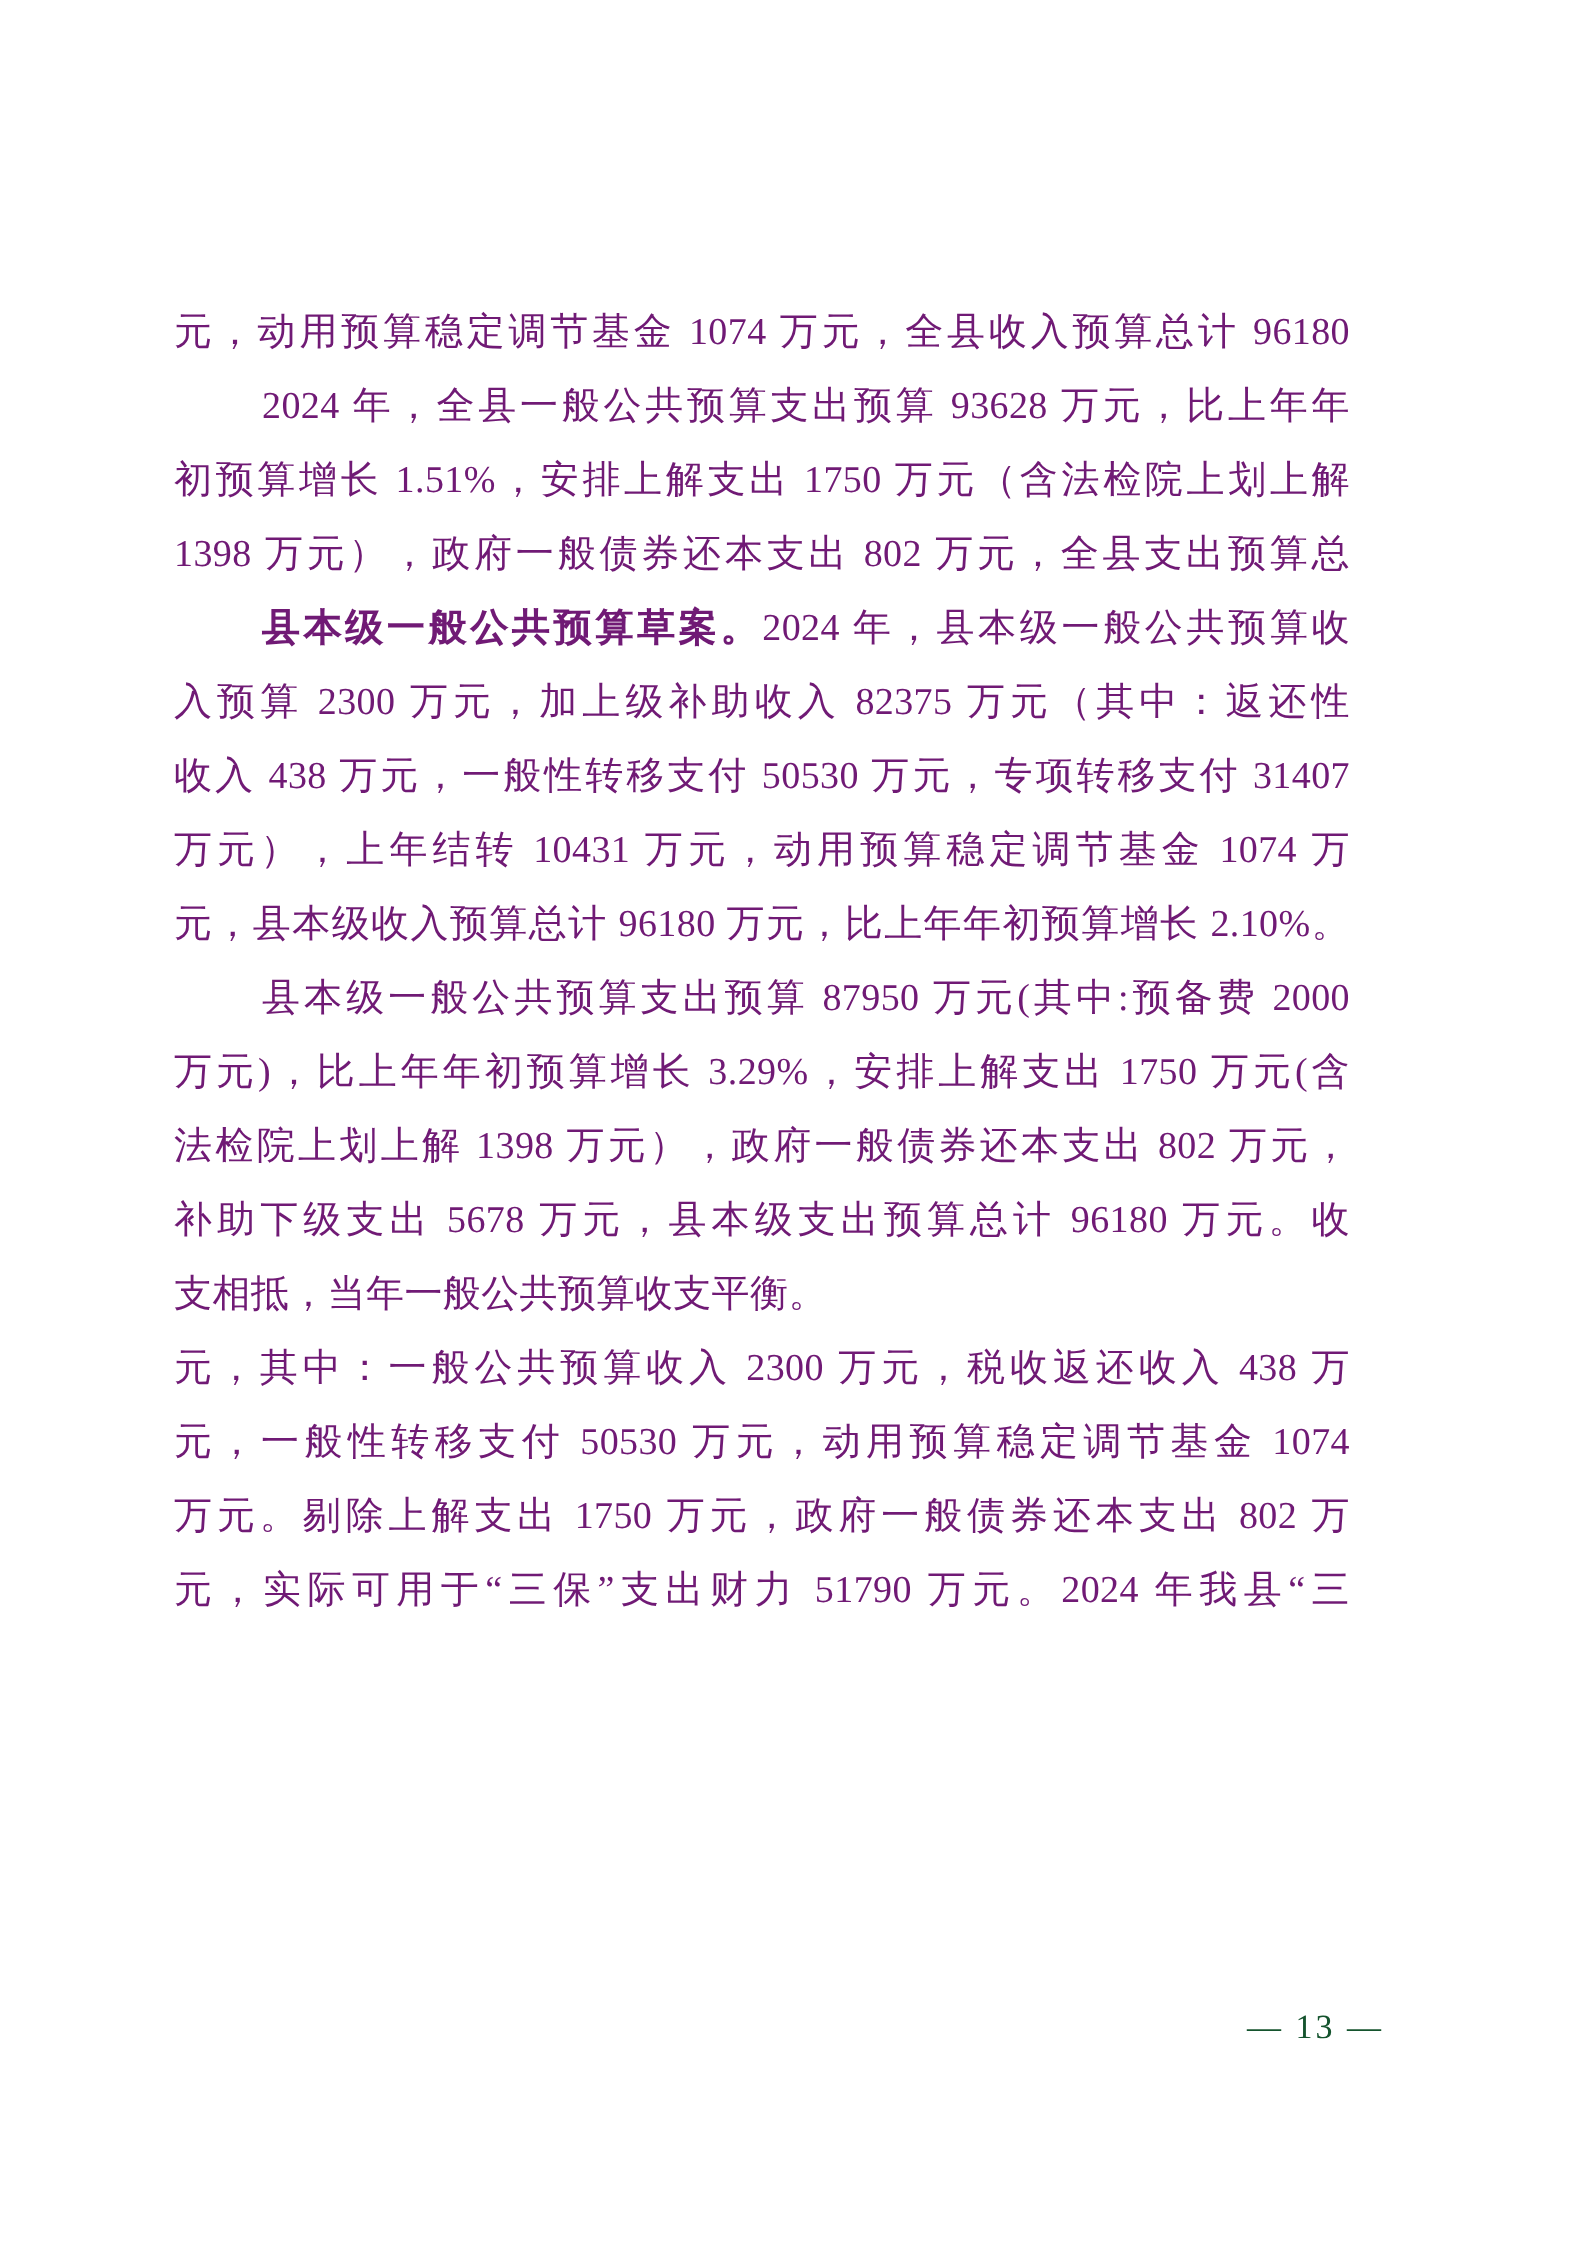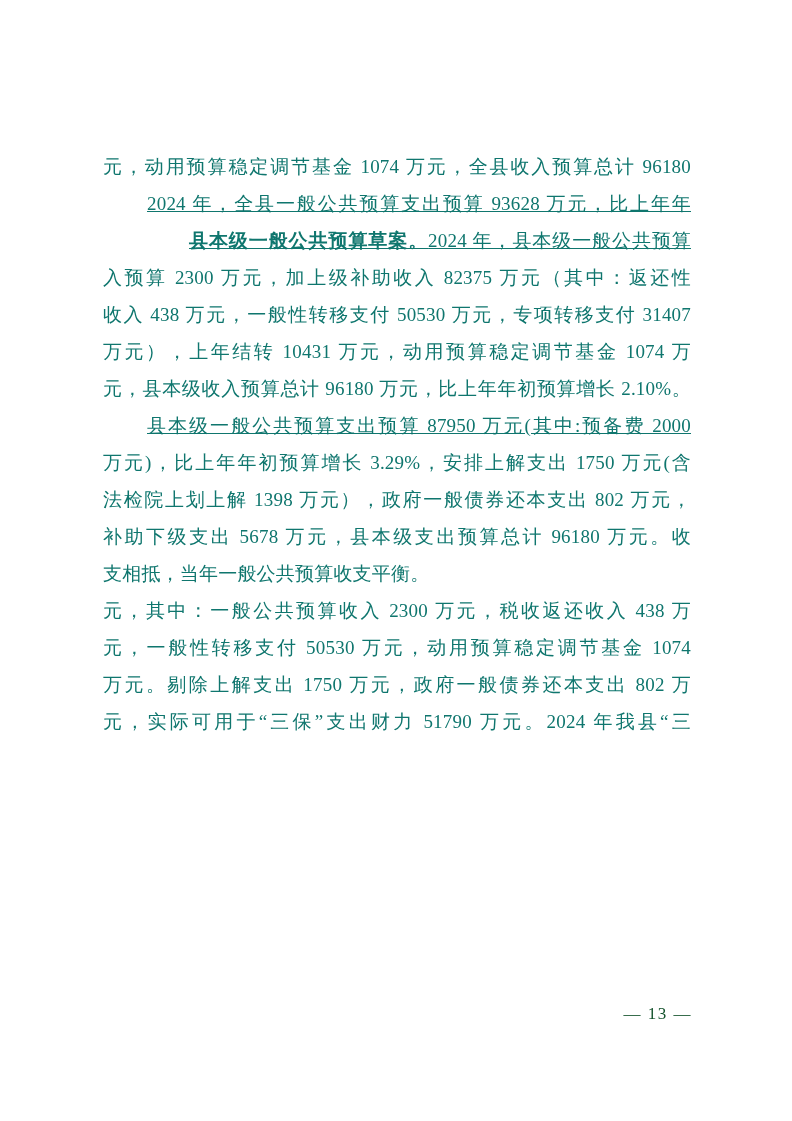--- a/index.html
+++ b/index.html
@@ -16,68 +16,68 @@
   }
   .page {
     position: absolute;
     left: 0; top: 0;
     width: 792px;
     height: 1121px;
     background: #ffffff;
   }
   .text-block {
     position: absolute;
-    left: 103px;
+    left: 87px;
     top: 148px;
     width: 588px;
-    color: #0f766e;
+    color: #701a75;
   }
   .line {
     height: 37px;
     line-height: 37px;
     font-size: 19px;
     letter-spacing: 0.2px;
     text-align: justify;
     text-align-last: left;
     -moz-text-align-last: left;
     text-justify: inter-character;
     overflow: hidden;
     white-space: nowrap;
   }
   .line.fill {
     white-space: normal;
     text-align-last: justify;
     -moz-text-align-last: justify;
   }
   .line.indent {
     padding-left: 44px;
-    text-decoration: underline;
   }
   .seg-bold {
     font-weight: 700;
-    margin-left: 42px;
   }
   .page-number {
     position: absolute;
     top: 1001px;
     right: 100px;
     height: 26px;
     line-height: 26px;
     font-size: 17px;
     letter-spacing: 1.5px;
     color: #14532d;
   }
 </style>
 </head>
 <body>
 
 <div class="page">
   <div class="text-block">
       <div class="line fill"><span class="seg-regular">元，动用预算稳定调节基金 1074 万元，全县收入预算总计 96180</span></div>
       <div class="line fill indent"><span class="seg-regular">2024 年，全县一般公共预算支出预算 93628 万元，比上年年</span></div>
+      <div class="line fill"><span class="seg-regular">初预算增长 1.51%，安排上解支出 1750 万元（含法检院上划上解</span></div>
+      <div class="line fill"><span class="seg-regular">1398 万元），政府一般债券还本支出 802 万元，全县支出预算总</span></div>
       <div class="line fill indent"><span class="seg-bold">县本级一般公共预算草案。</span><span class="seg-regular">2024 年，县本级一般公共预算收</span></div>
       <div class="line fill"><span class="seg-regular">入预算 2300 万元，加上级补助收入 82375 万元（其中：返还性</span></div>
       <div class="line fill"><span class="seg-regular">收入 438 万元，一般性转移支付 50530 万元，专项转移支付 31407</span></div>
       <div class="line fill"><span class="seg-regular">万元），上年结转 10431 万元，动用预算稳定调节基金 1074 万</span></div>
       <div class="line fill"><span class="seg-regular">元，县本级收入预算总计 96180 万元，比上年年初预算增长 2.10%。</span></div>
       <div class="line fill indent"><span class="seg-regular">县本级一般公共预算支出预算 87950 万元(其中:预备费 2000</span></div>
       <div class="line fill"><span class="seg-regular">万元)，比上年年初预算增长 3.29%，安排上解支出 1750 万元(含</span></div>
       <div class="line fill"><span class="seg-regular">法检院上划上解 1398 万元），政府一般债券还本支出 802 万元，</span></div>
       <div class="line fill"><span class="seg-regular">补助下级支出 5678 万元，县本级支出预算总计 96180 万元。收</span></div>
       <div class="line"><span class="seg-regular">支相抵，当年一般公共预算收支平衡。</span></div>

